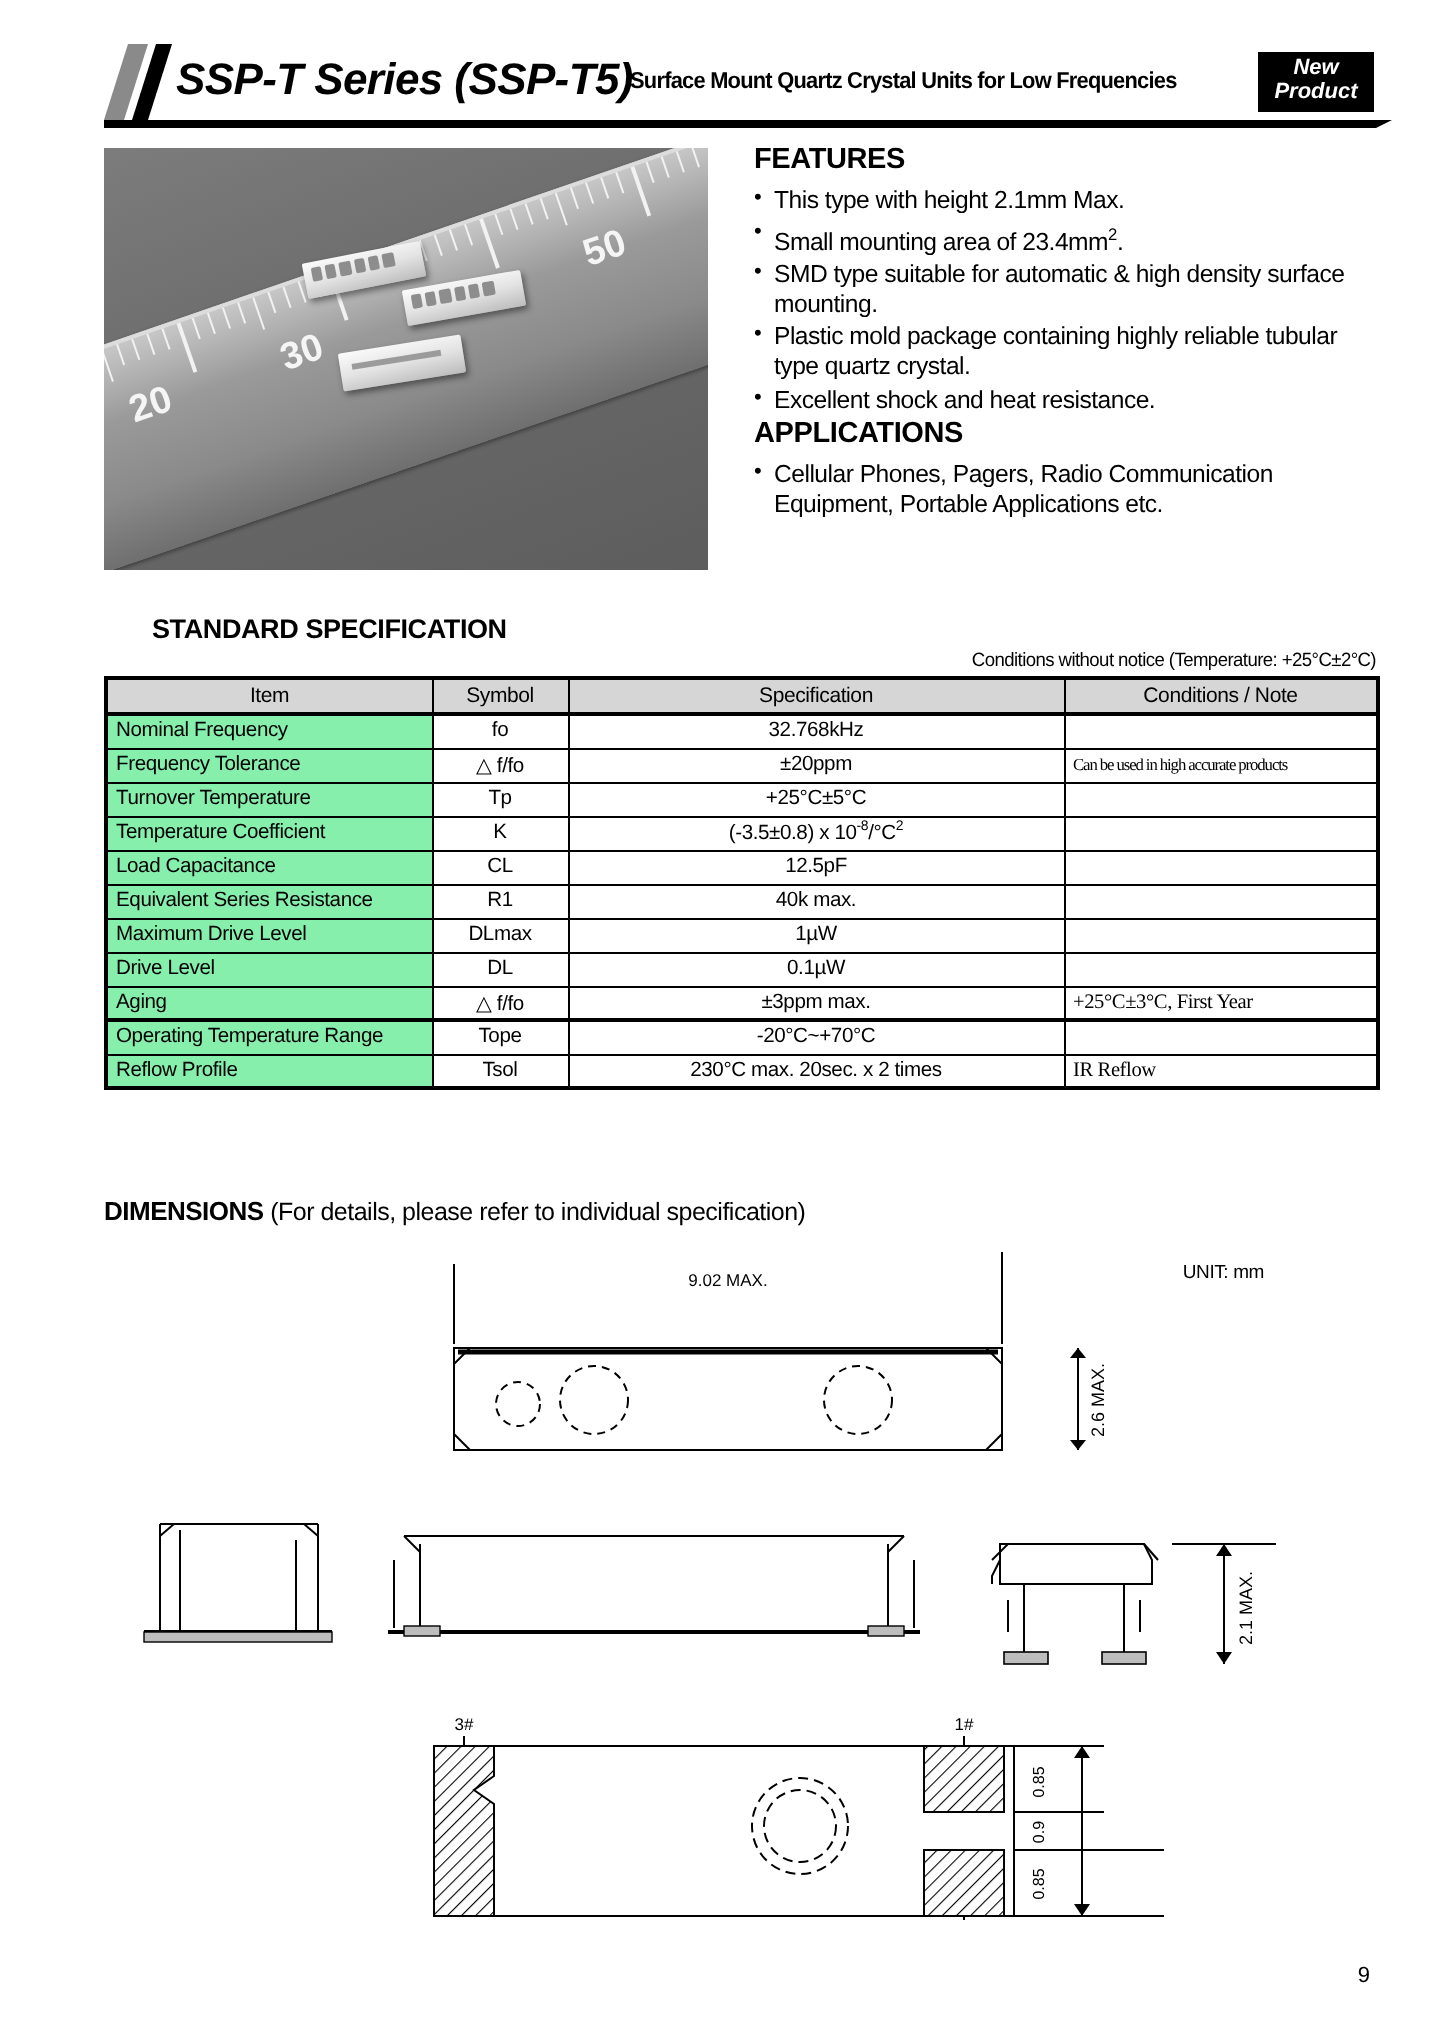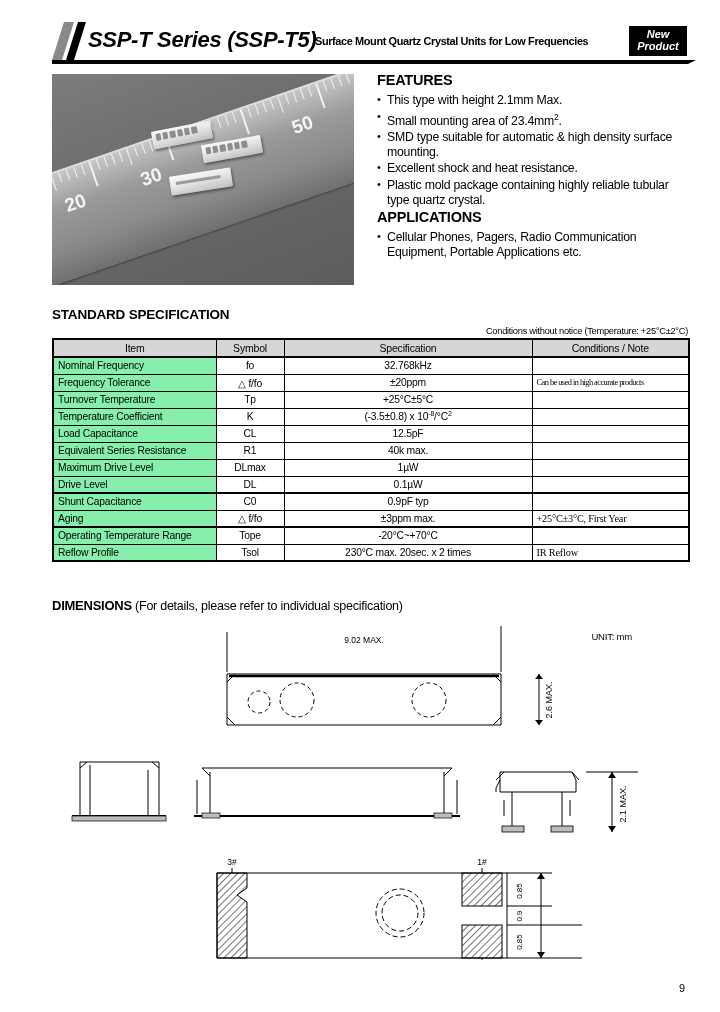--- a/index.html
+++ b/index.html
@@ -141,21 +141,21 @@
     content: "•";
     position: absolute; left: 0; top: -1px;
     font-size: 11px;
   }
   .apps { }
   sup { font-size: 0.68em; vertical-align: super; }
 
   
   .spec-wrap { position: absolute; left: 52px; top: 307px; width: 636px; }
   .spec-title {
-    font-size: 13.5px; font-weight: bold; letter-spacing: -0.2px;
+    font-size: 13.5px; font-weight: bold; letter-spacing: -0.2px; margin-left: 24px;
   }
   .spec-cond {
     text-align: right; font-size: 9.6px; margin-top: 3px;
     letter-spacing: -0.3px;
     transform: scaleX(0.97); transform-origin: right center;
   }
   table.spec {
     width: 636px; border-collapse: collapse; margin-top: 2px;
     table-layout: fixed;
     border: 2px solid #000;
@@ -316,22 +316,22 @@
     <div class="lid"></div>
   </div>
 </div>
 
 <div class="features">
   <div class="sec-head">FEATURES</div>
   <ul class="bullets" id="feature-list">
       <li>This type with height 2.1mm Max.</li>
       <li>Small mounting area of 23.4mm<sup>2</sup>.</li>
       <li>SMD type suitable for automatic &amp; high density surface mounting.</li>
+      <li>Plastic mold package containing highly reliable tubular type quartz crystal.</li>
       <li>Excellent shock and heat resistance.</li>
-      <li>Plastic mold package containing highly reliable tubular type quartz crystal.</li>
     </ul>
 
   <div class="apps">
     <div class="sec-head">APPLICATIONS</div>
     <ul class="bullets" id="application-list">
         <li>Cellular Phones, Pagers, Radio Communication Equipment, Portable Applications etc.</li>
       </ul>
   </div>
 </div>
 
@@ -395,26 +395,20 @@
           <td class="sym">DLmax</td>
           <td class="val">1µW</td>
           <td class="note"></td>
         </tr>
         <tr>
           <td class="item">Drive Level</td>
           <td class="sym">DL</td>
           <td class="val">0.1µW</td>
           <td class="note"></td>
         </tr>
-        <tr class="grp-top">
-          <td class="item">Shunt Capacitance</td>
-          <td class="sym">C0</td>
-          <td class="val">0.9pF typ</td>
-          <td class="note"></td>
-        </tr>
         <tr class="nb">
           <td class="item">Aging</td>
           <td class="sym">△ f/fo</td>
           <td class="val">±3ppm max.</td>
           <td class="note">+25°C±3°C, First Year</td>
         </tr>
         <tr class="grp-top">
           <td class="item">Operating Temperature Range</td>
           <td class="sym">Tope</td>
           <td class="val">-20°C~+70°C</td>

